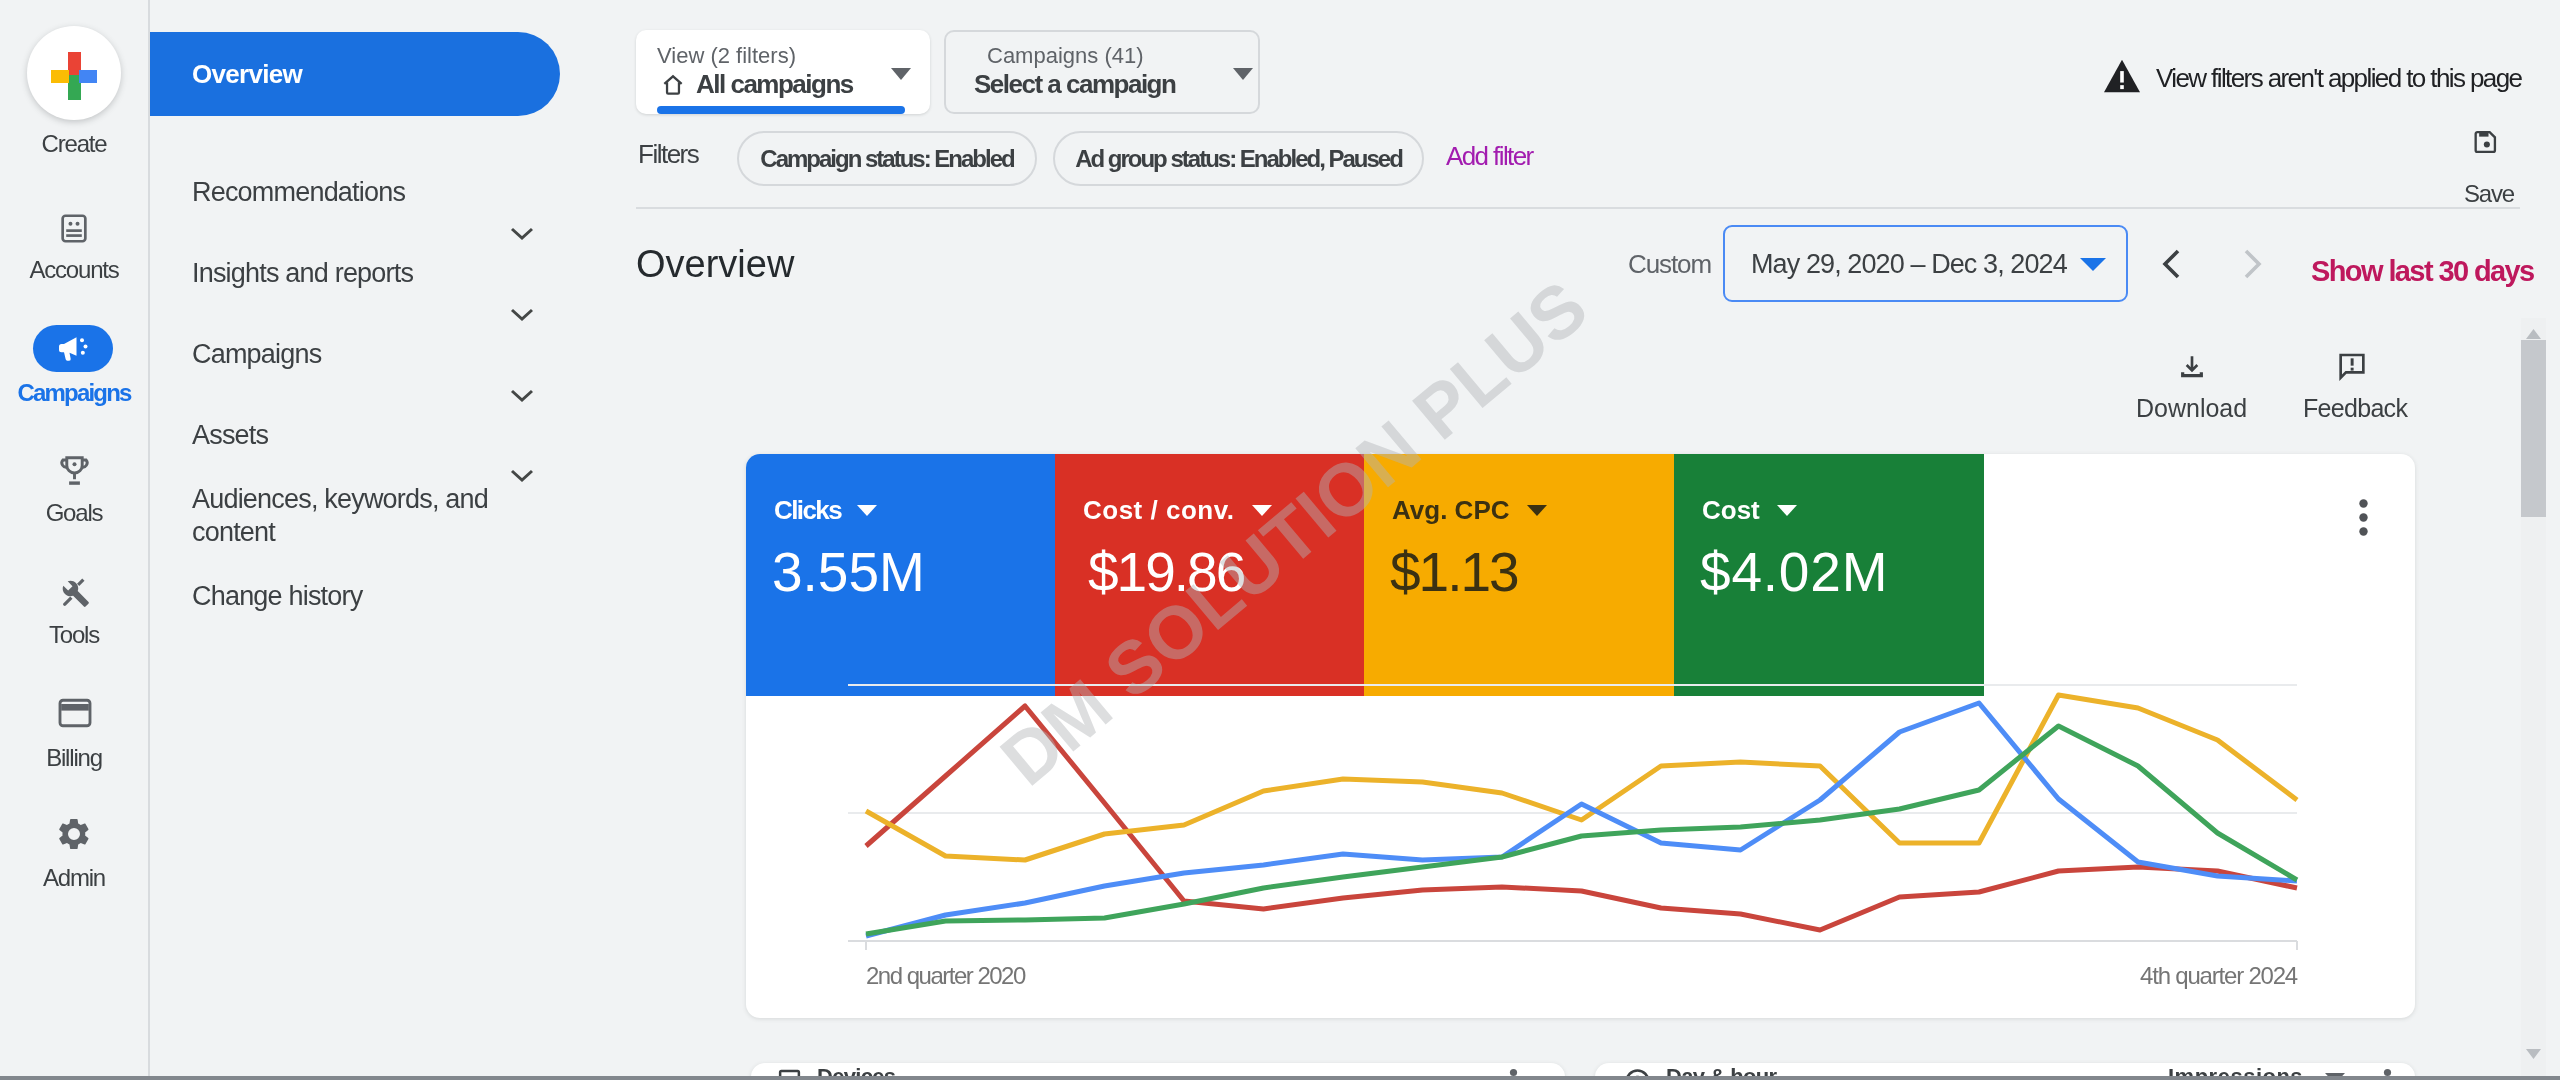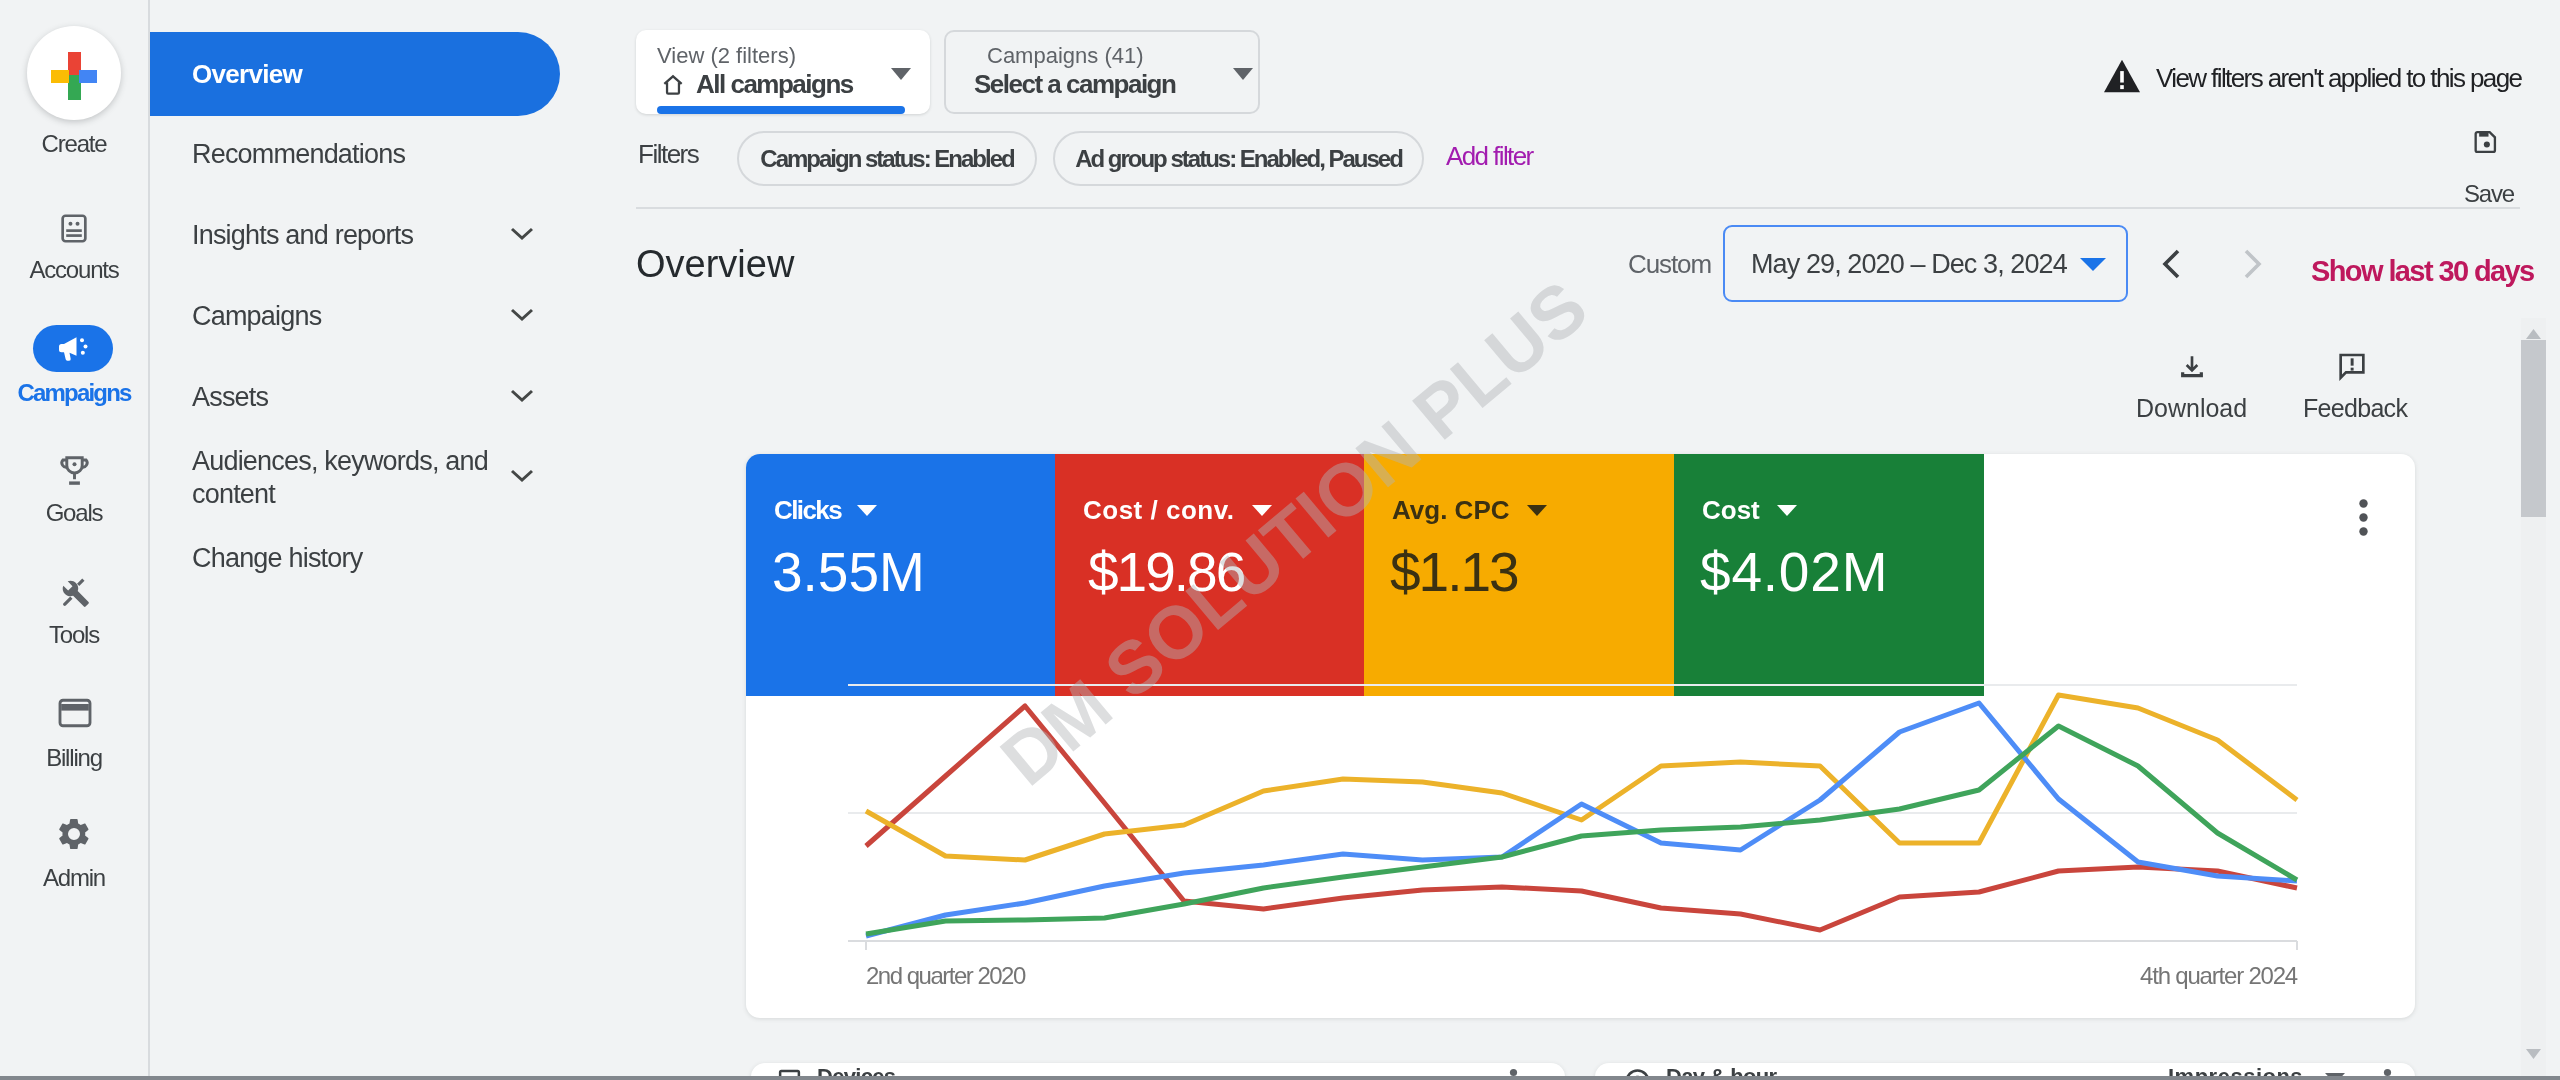--- a/index.html
+++ b/index.html
@@ -12,21 +12,21 @@
 #rail-divider { left:148px; top:0; width:2px; height:1076px; background:#d8dbde; }
 .rail-label { width:148px; left:0; text-align:center; font-size:24px; color:#3c4043; letter-spacing:-1.2px; }
 #create-circle { left:27px; top:26px; width:94px; height:94px; border-radius:50%;
   background:#fff; box-shadow:0 2px 6px rgba(60,64,67,.25); }
 #campaign-pill { left:33px; top:325px; width:80px; height:47px; border-radius:24px; background:#1a73e8; }
 
 
 #ov-pill { left:150px; top:32px; width:410px; height:84px; background:#1a70df;
   border-radius:0 42px 42px 0; color:#fff; font-size:26px; font-weight:700; letter-spacing:-0.7px;
   line-height:84px; padding-left:42px; }
-.nav-item { left:192px; font-size:27px; font-weight:400; color:#3c4043; letter-spacing:-0.8px; white-space:nowrap; }
+.nav-item { left:192px; font-size:27px; font-weight:400; color:#3c4043; letter-spacing:-0.8px; white-space:nowrap;margin-top:38px; }
 .chev { left:508px; width:28px; height:18px; }
 
 
 #viewbox { left:636px; top:30px; width:294px; height:84px; background:#fff; border-radius:10px;
   box-shadow:0 1px 3px rgba(60,64,67,.18); }
 #viewbox-underline { left:657px; top:106px; width:248px; height:8px; background:#1a73e8; border-radius:4px; }
 #campbox { left:944px; top:30px; width:316px; height:84px; border:2px solid #d5d8db; border-radius:10px; }
 .ddlabel { font-size:22px; color:#5f6368; }
 .ddvalue { font-size:26px; font-weight:700; color:#3c4043; letter-spacing:-1.5px; white-space:nowrap; }
 .caret { width:0; height:0; border-left:10px solid transparent; border-right:10px solid transparent;

